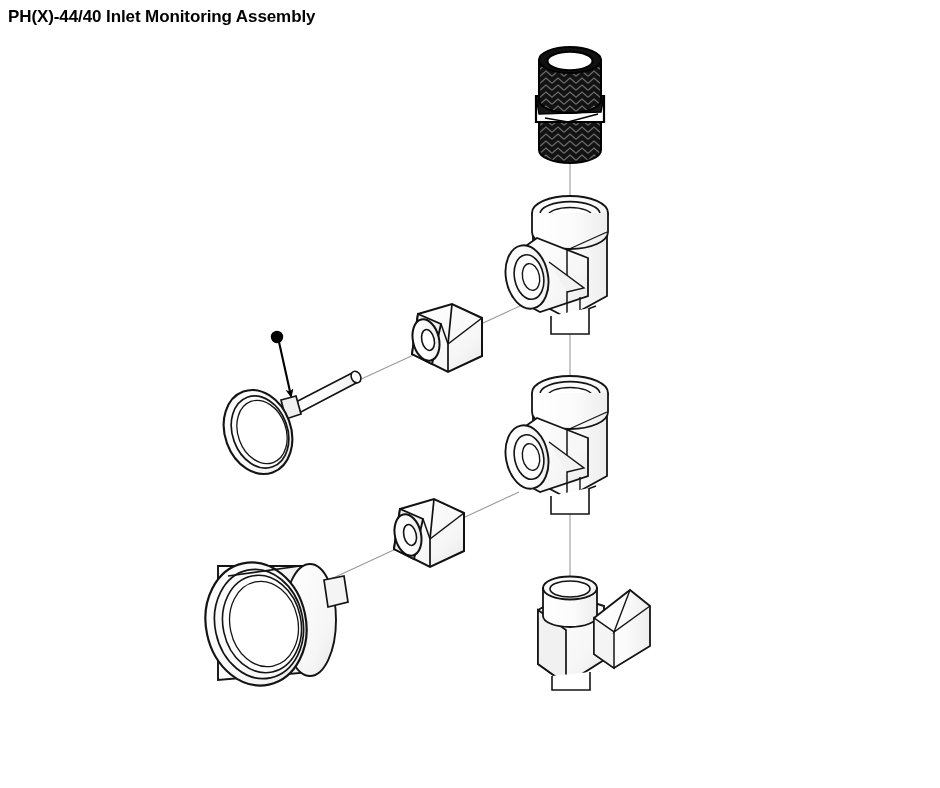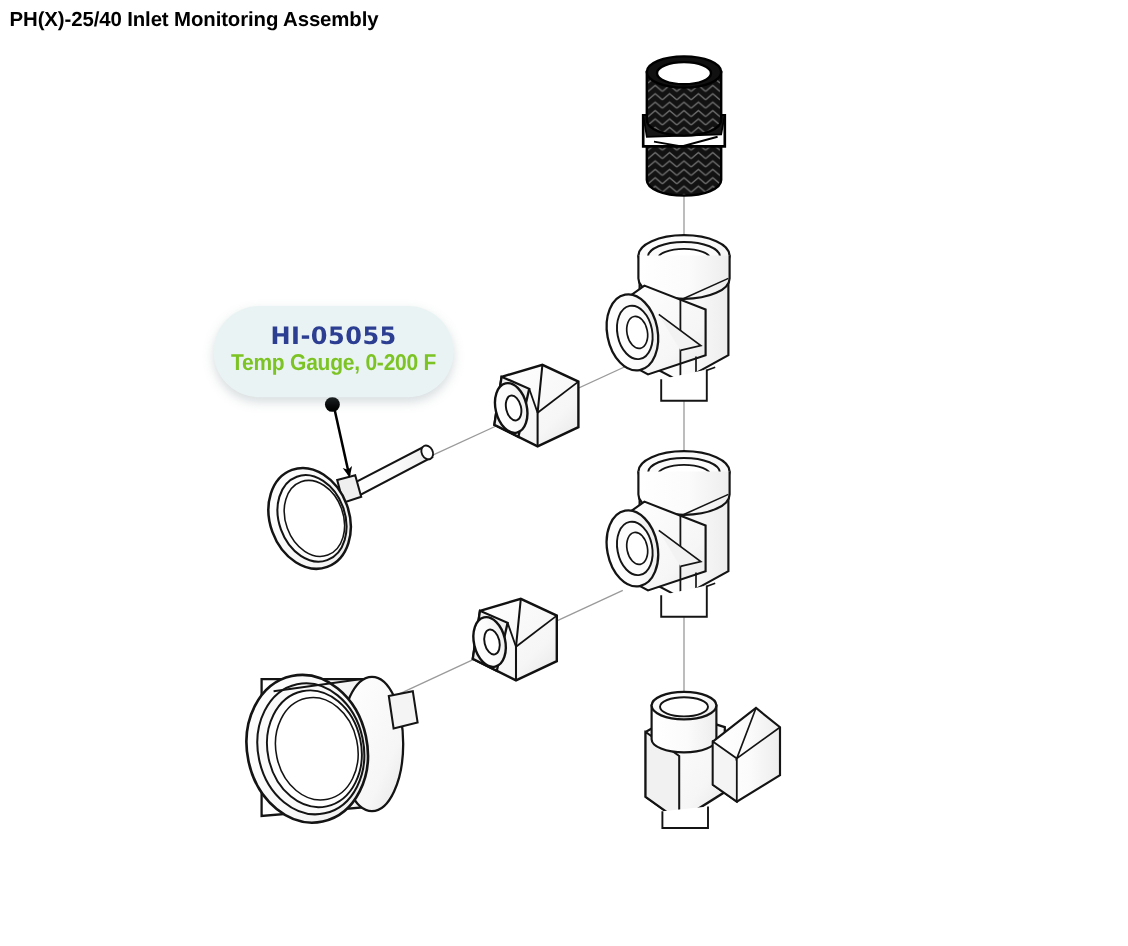--- a/index.html
+++ b/index.html
@@ -67,21 +67,21 @@
     font-weight: bold;
     color: #7cc324;
     letter-spacing: -0.2px;
     line-height: 1.18;
     transform: scaleX(0.92);
   }
 </style>
 </head>
 <body>
 
-<div id="page-title">PH(X)-25/40 Inlet Monitoring Assembly</div>
+<div id="page-title">PH(X)-44/40 Inlet Monitoring Assembly</div>
 
 <div id="diagram-stage">
 
   <svg width="940" height="788" viewBox="0 0 940 788" style="position:absolute;left:0;top:0;">
 
     <defs>
       <marker id="arrowHead" markerWidth="9" markerHeight="9" refX="7" refY="4" orient="auto" markerUnits="userSpaceOnUse">
         <path d="M0,0 L9,4 L0,8 L2.4,4 Z" fill="#000000"></path>
       </marker>
       <linearGradient id="metalV" x1="0" y1="0" x2="1" y2="0">
@@ -226,18 +226,14 @@
 
       <path d="M552,676 L552,690 L590,690 L590,672" fill="#ffffff" stroke="#141414" stroke-width="1.6"></path>
     </g>
 
     <g>
       <circle cx="277" cy="337" r="6.2" fill="#000000"></circle>
       <line x1="279" y1="342" x2="291" y2="396" stroke="#000000" stroke-width="2.1" marker-end="url(#arrowHead)"></line>
     </g>
   </svg>
 
-  <div class="callout-pill">
-    <div class="callout-partno">HI-05055</div>
-    <div class="callout-desc">Temp Gauge, 0-200 F</div>
-  </div>
 
 </div>
 
 </body></html>

